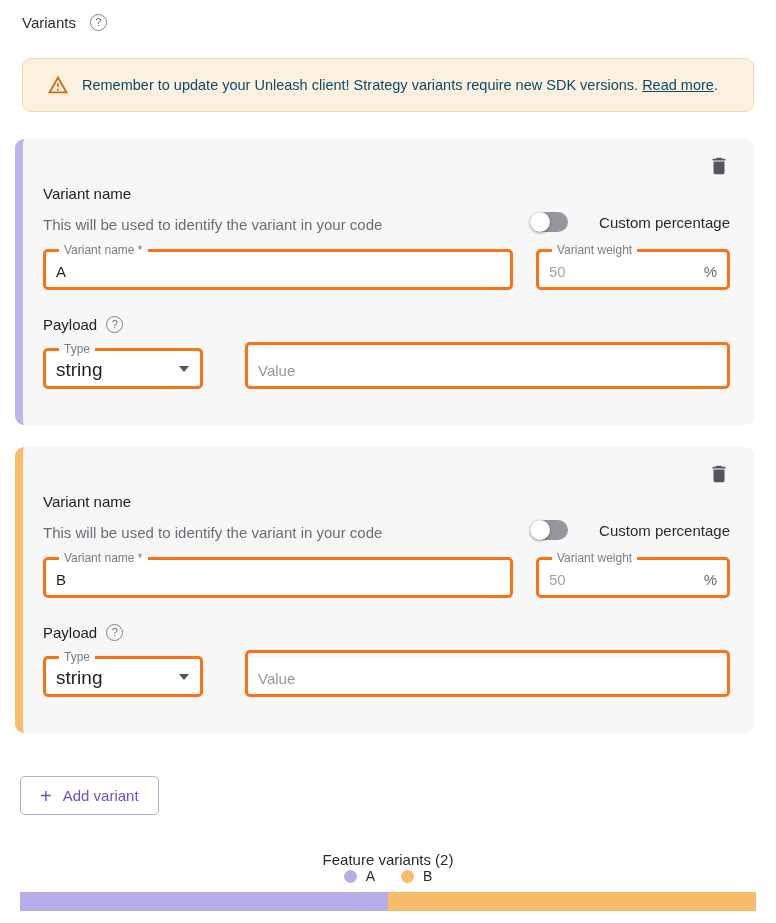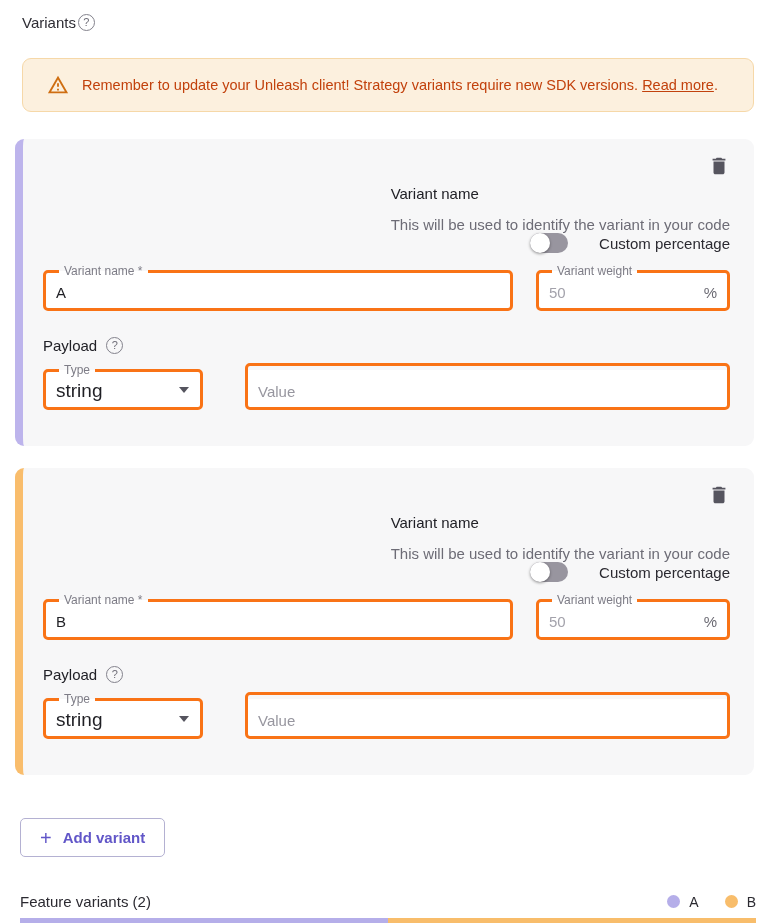--- a/index.html
+++ b/index.html
@@ -4,21 +4,21 @@
 <style>
   * { box-sizing: border-box; }
   html,body { margin:0; padding:0; }
   body {
     width:776px; height:923px; background:#ffffff;
     font-family:"Liberation Sans","DejaVu Sans",sans-serif;
     color:#26252c; overflow:hidden;
   }
 
   
-  .page-header { margin:14px 22px 0 22px; display:flex; align-items:flex-start; gap:2px; }
+  .page-header { margin:14px 22px 0 22px; display:flex; align-items:flex-start; gap:14px; }
   .page-title { font-size:15px; color:#2e2d34; }
   .help-badge {
     display:inline-flex; align-items:center; justify-content:center;
     width:17px; height:17px; border:1.5px solid #83828c; border-radius:50%;
     font-size:11px; color:#6f6e78; line-height:1; flex:0 0 auto;
   }
 
   
   .banner {
     margin:27px 22px 0 22px; border-radius:9px; border:1px solid;
@@ -30,21 +30,21 @@
 
   
   .card {
     margin:27px 22px 0 15px; width:739px; background:#f7f7f8;
     border-left:8px solid #ccc; border-radius:9px; position:relative;
     padding:16px 24px 36px 20px;
   }
   .card + .card { margin-top:22px; }
   .trash-row { display:flex; justify-content:flex-end; height:26px; }
   .trash-btn { background:none; border:none; padding:0; cursor:pointer; display:inline-flex; }
-  .head-row { display:flex; justify-content:space-between; align-items:flex-end; margin-top:4px;flex-direction:column; }
+  .head-row { display:flex; justify-content:space-between; align-items:flex-end; margin-top:4px; }
   .card-title { font-size:15px; color:#212127; margin-bottom:5px; }
   .card-sub { font-size:15px; color:#6d6c76;margin-top:14px; }
   .toggle-row { display:flex; align-items:center; gap:31px; padding-bottom:1px; }
   .switch { width:38px; height:20px; border-radius:10px; background:#98959f; position:relative; display:inline-block; cursor:pointer; flex:0 0 auto; }
   .switch .thumb {
     position:absolute; left:0px; top:0px; width:20px; height:20px; border-radius:50%;
     background:#ffffff; box-shadow:0 1px 3px rgba(0,0,0,.4);
   }
   .toggle-label { font-size:15px; color:#2b2a31; }
 
@@ -79,25 +79,25 @@
   .type-tf { width:160px; cursor:pointer; }
   .value-tf { flex:1;margin-left:23px; }
 
   
   .add-btn {
     margin:43px 0 0 20px; display:inline-flex; align-items:center; gap:11px;
     padding:8px 19px; height:39px; background:#ffffff; border:1px solid #b4b1d2;
     border-radius:5px; cursor:pointer; font-family:inherit;
   }
   .add-btn .plus { font-size:20px; line-height:1; font-weight:400; }
-  .add-btn .label { font-size:15px; font-weight:700; }
+  .add-btn .label { font-size:15px; font-weight:400; }
 
   
   .summary { margin:36px 20px 0 20px; }
-  .summary-head { display:flex; justify-content:space-between; align-items:center; }
+  .summary-head { display:flex; justify-content:space-between; align-items:center;flex-direction:column; }
   .summary-title { font-size:15px; color:#2b2a31; }
   .legend { display:flex; align-items:center; gap:26px; }
   .legend-item { display:flex; align-items:center; gap:9px; font-size:14px; color:#2b2a31; }
   .dot { width:13px; height:13px; border-radius:50%; display:inline-block; }
   .bar { display:flex; height:19px; margin-top:8px; overflow:hidden; }
   .bar-seg { height:100%; }
   .bar-labels { display:flex; margin-top:9px; }
   .bar-label { text-align:center; font-size:14px; font-weight:400; color:#35343c; }
 </style>
 </head>
@@ -105,21 +105,21 @@
 
 
 
 
 <div class="page-header">
   <span class="page-title">Variants</span>
   <span class="help-badge">?</span>
 </div>
 
 
-<div class="banner" style="background: rgb(252, 240, 222); border-color: rgb(246, 216, 168); color: #c2410c;">
+<div class="banner" style="background: rgb(252, 240, 222); border-color: rgb(246, 216, 168); color: #0c4a6e;">
   <span class="warn-icon">
     <svg width="22" height="22" viewBox="0 0 24 24" style="fill: rgb(207, 110, 17);">
       <path d="M12 5.99L19.53 19H4.47L12 5.99M12 2L1 21h22L12 2zm1 14h-2v2h2v-2zm0-6h-2v4h2v-2z"></path>
     </svg>
   </span>
   <span>
     <span>Remember to update your Unleash client! Strategy variants require new SDK versions.</span>
     <span class="link">Read more</span><span>.</span>
   </span>
 </div>

